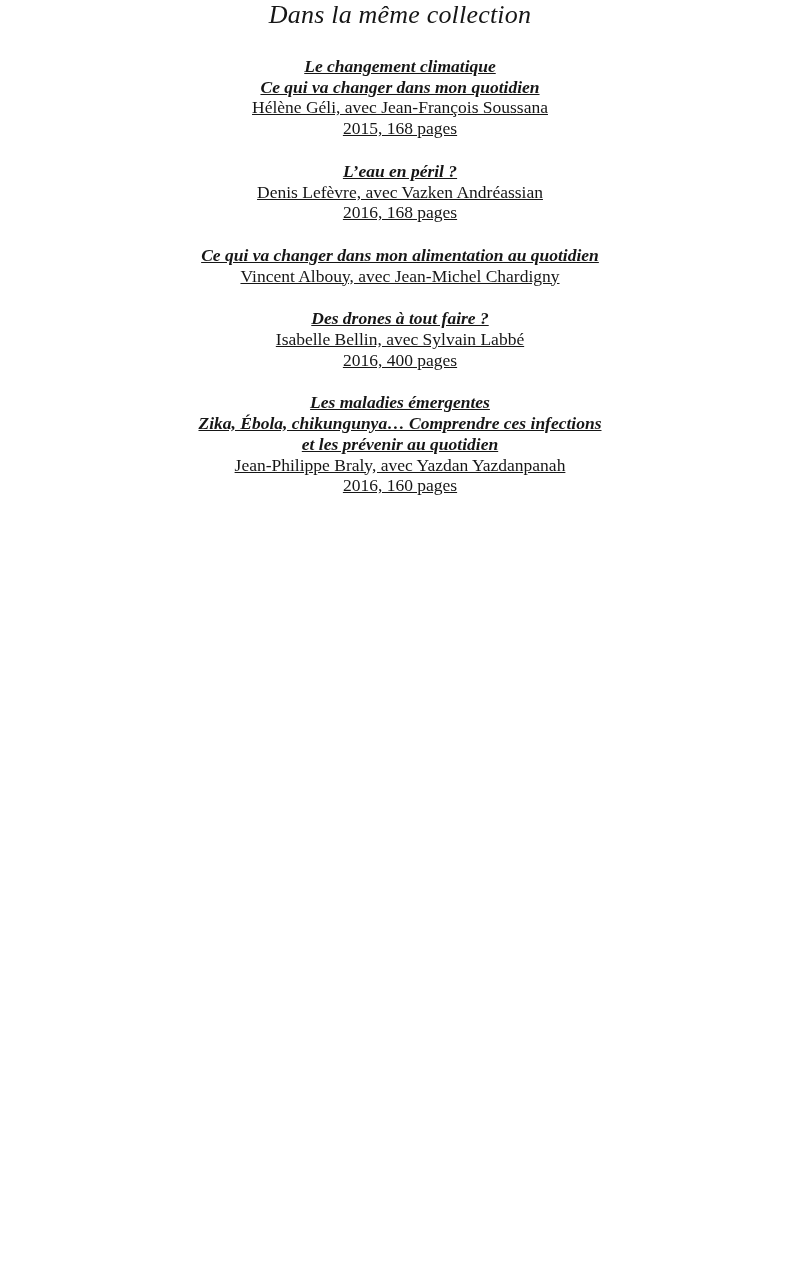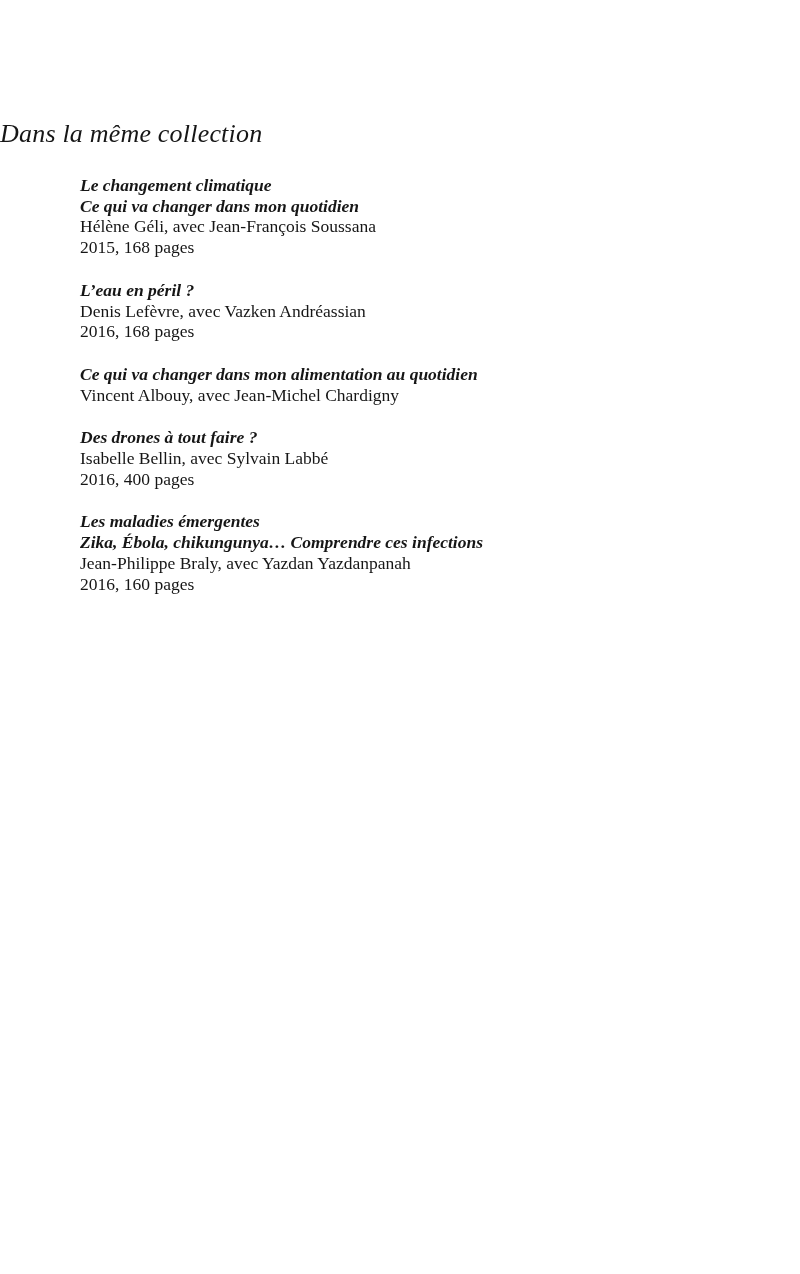--- a/index.html
+++ b/index.html
@@ -10,33 +10,34 @@
   .page {
     position: relative;
     width: 800px;
     height: 1274px;
     background: #ffffff;
     font-family: "Liberation Serif", "DejaVu Serif", serif;
     color: #161616;
     overflow: hidden;
   }
   .content {
-    padding-top: 119px;
+    text-align: center;
   }
   .heading {
     font-size: 26px;
     line-height: 30px;
     font-style: italic;
     font-weight: 400;
     margin: 0 0 26px 0;
     letter-spacing: 0.2px;
   }
   .book {
     margin: 0 auto 22px auto;
     width: 640px;
+    text-decoration: underline;
   }
   .book p {
     margin: 0;
     font-size: 17.5px;
     line-height: 20.7px;
   }
   .book .title-line {
     font-weight: 700;
     font-style: italic;
   }
@@ -74,18 +75,19 @@
 
     <div class="book">
       <p class="title-line">Des drones à tout faire ?</p>
       <p class="authors-line">Isabelle Bellin, avec Sylvain Labbé</p>
       <p class="pages-line">2016, 400 pages</p>
     </div>
 
     <div class="book">
       <p class="title-line">Les maladies émergentes</p>
       <p class="title-line">Zika, Ébola, chikungunya… Comprendre ces infections</p>
+      <p class="title-line">et les prévenir au quotidien</p>
       <p class="authors-line">Jean-Philippe Braly, avec Yazdan Yazdanpanah</p>
       <p class="pages-line">2016, 160 pages</p>
     </div>
 
   </div>
 </div>
 
 </body></html>

